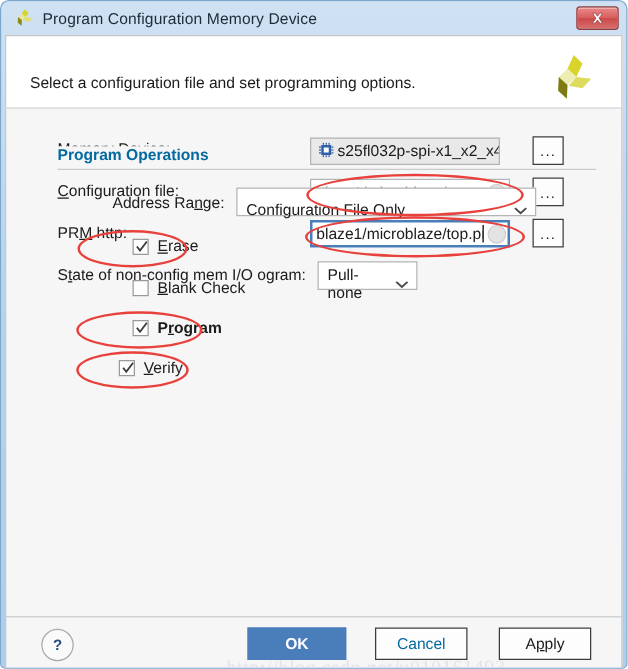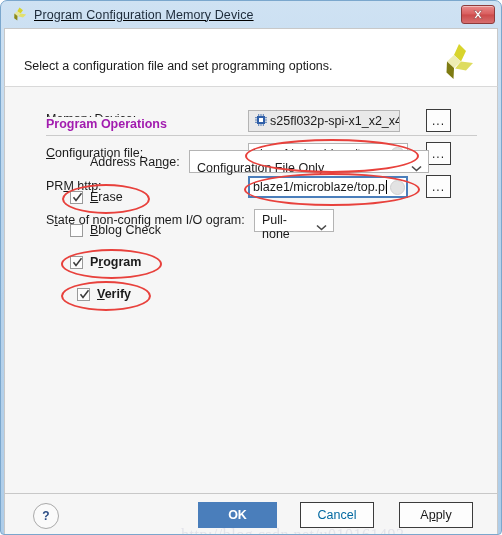--- a/index.html
+++ b/index.html
@@ -30,21 +30,20 @@
 
   
   #titlebar {
     position: relative;
     height: 27px;
     box-sizing: border-box;
     display: flex;
     align-items: center;
     padding-left: 9px;
     border-radius: 6px 6px 0 0;
-    text-decoration: underline;
   }
   #titlebar-logo {
     width: 17px; height: 15px;
     flex: 0 0 auto;
     margin-right: 7px;
     position: relative;
     top: 0px;
   }
   #titlebar-text {
     font-size: 12.5px;
@@ -204,40 +203,41 @@
   }
   .combo .chev { flex:0 0 auto; margin-left: 8px; }
 
   
   #group-title {
     position: absolute;
     left: 41px;
     top: 30px;
     font-size: 12.5px;
     font-weight: bold;
-    color: #a21caf;
+    color: #0369a1;
     background: #f6f6f6;
     padding-right: 7px;
     z-index: 2;
   }
   #group-rule {
     position: absolute;
     left: 41px;
     right: 20px;
     top: 48px;
     height: 1px;
     background: #cbcbcb;
   }
 
   
   .cb-row {
     position: absolute;
     display: flex;
     align-items: center;
     cursor: pointer;
+    margin-left: 36px;
   }
   .cb {
     box-sizing: border-box;
     width: 13px; height: 13px;
     background: #fdfdfd;
     border: 1px solid #9a9a9a;
     flex: 0 0 auto;
     margin-right: 7px;
     position: relative;
   }
@@ -441,34 +441,34 @@
         <svg width="11" height="11" viewBox="0 0 11 11">
           <path d="M1.5,5.2 L4,8.4 L9.5,1.2" fill="none" stroke="#3b3b3b" stroke-width="1.5"></path>
         </svg>
       </span>
       <span class="cb-label"><span></span><span class="mn">E</span><span>rase</span></span>
     </div>
     <div class="annot" style="left:57px; top:97px; width:84px; height:26px;"></div>
 
     <div class="cb-row" style="left:65px; top:136px;">
       <span class="cb"></span>
-      <span class="cb-label"><span></span><span class="mn">B</span><span>blog Check</span></span>
+      <span class="cb-label"><span></span><span class="mn">B</span><span>lank Check</span></span>
     </div>
 
     <div class="cb-row" style="left:65px; top:168px;font-weight:bold;">
       <span class="cb">
         <svg width="11" height="11" viewBox="0 0 11 11">
           <path d="M1.5,5.2 L4,8.4 L9.5,1.2" fill="none" stroke="#3b3b3b" stroke-width="1.5"></path>
         </svg>
       </span>
       <span class="cb-label"><span>P</span><span class="mn">r</span><span>ogram</span></span>
     </div>
     <div class="annot" style="left:56px; top:162px; width:97px; height:26px;"></div>
 
-    <div class="cb-row" style="left:72px; top:200px;font-weight:bold;">
+    <div class="cb-row" style="left:54px; top:200px;">
       <span class="cb">
         <svg width="11" height="11" viewBox="0 0 11 11">
           <path d="M1.5,5.2 L4,8.4 L9.5,1.2" fill="none" stroke="#3b3b3b" stroke-width="1.5"></path>
         </svg>
       </span>
       <span class="cb-label"><span></span><span class="mn">V</span><span>erify</span></span>
     </div>
     <div class="annot" style="left:56px; top:194px; width:86px; height:26px;"></div>
 
   </div>

